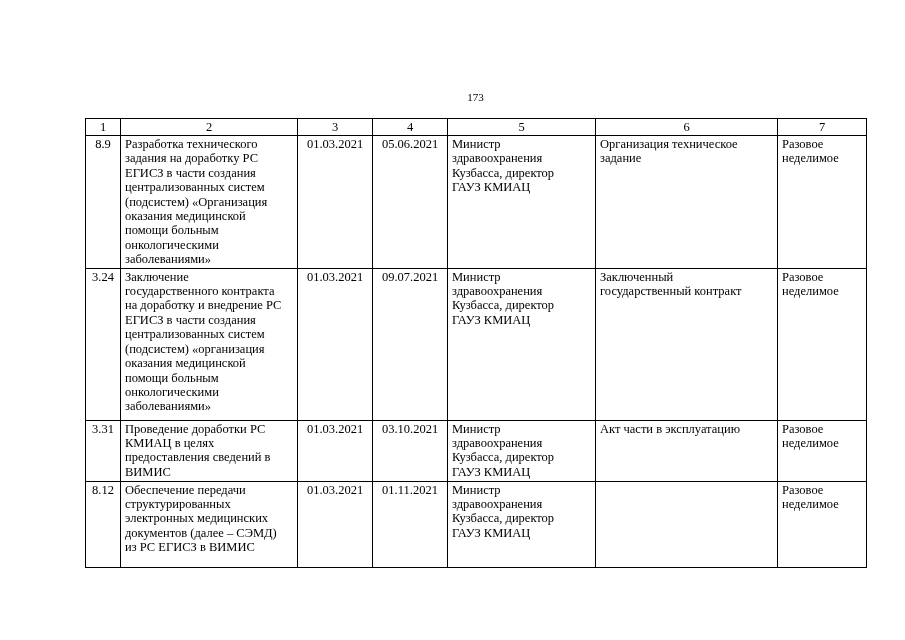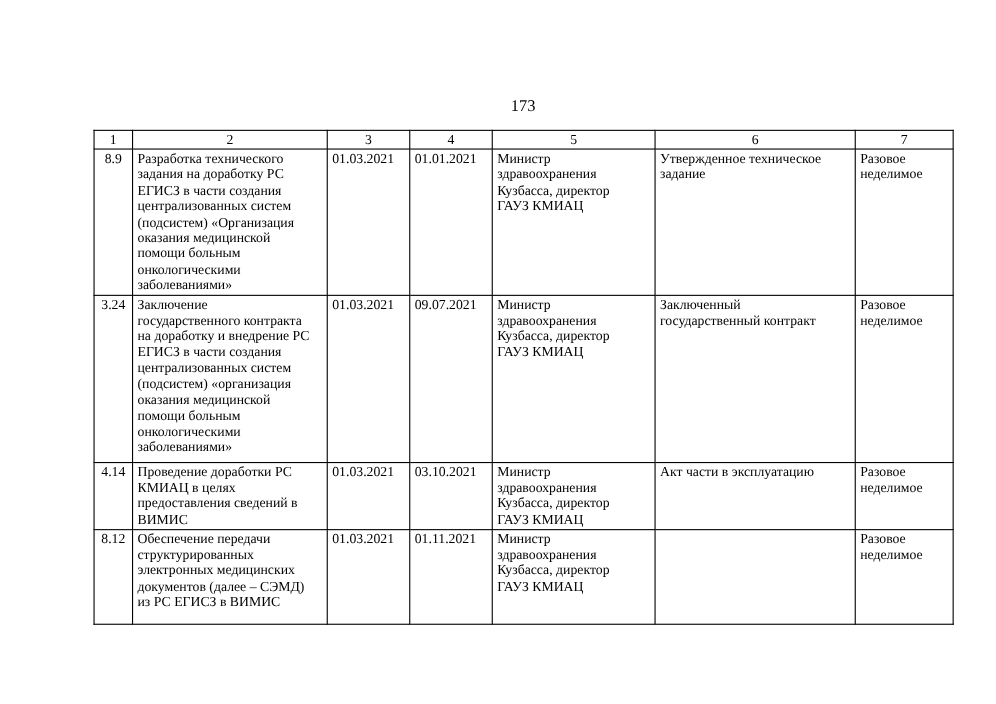--- a/index.html
+++ b/index.html
@@ -17,21 +17,21 @@
     width: 905px;
     height: 640px;
     background: #ffffff;
   }
   .page-number {
     position: absolute;
     top: 90px;
     left: 85px;
     width: 781px;
     text-align: center;
-    font-size: 15px;
+    font-size: 11px;
     line-height: 15px;
   }
   table.doc-table {
     position: absolute;
     left: 85px;
     top: 118px;
     border-collapse: collapse;
     table-layout: fixed;
     width: 781px;
   }
@@ -46,21 +46,21 @@
     word-wrap: break-word;
   }
   tr.header-row td {
     height: 15px;
     text-align: center;
     padding: 0;
     line-height: 16px;
     white-space: nowrap;
   }
   td.c-num  { text-align: center; padding-left: 1px; padding-right: 1px; }
-  td.c-date { text-align: left; padding-left: 1px; padding-right: 1px; }
+  td.c-date { text-align: center; padding-left: 1px; padding-right: 1px; }
   tr.r1 { height: 131px; }
   tr.r2 { height: 152px; }
   tr.r3 { height: 61px; }
   tr.r4 { height: 86px; }
   col.w1 { width: 35px; }
   col.w2 { width: 177px; }
   col.w3 { width: 75px; }
   col.w4 { width: 75px; }
   col.w5 { width: 148px; }
   col.w6 { width: 182px; }
@@ -99,26 +99,26 @@
         <td class="c-act">Разработка технического
 задания на доработку РС
 ЕГИСЗ в части создания
 централизованных систем
 (подсистем) «Организация
 оказания медицинской
 помощи больным
 онкологическими
 заболеваниями»</td>
         <td class="c-date">01.03.2021</td>
-        <td class="c-date">01.01.2021</td>
+        <td class="c-date">05.06.2021</td>
         <td class="c-resp">Министр
 здравоохранения
 Кузбасса, директор
 ГАУЗ КМИАЦ</td>
-        <td class="c-res">Утвержденное техническое
+        <td class="c-res">Организация техническое
 задание</td>
         <td class="c-char">Разовое
 неделимое</td>
       </tr>
 
       <tr class="r2">
         <td class="c-num">3.24</td>
         <td class="c-act">Заключение
 государственного контракта
 на доработку и внедрение РС
@@ -135,21 +135,21 @@
 здравоохранения
 Кузбасса, директор
 ГАУЗ КМИАЦ</td>
         <td class="c-res">Заключенный
 государственный контракт</td>
         <td class="c-char">Разовое
 неделимое</td>
       </tr>
 
       <tr class="r3">
-        <td class="c-num">4.14</td>
+        <td class="c-num">3.31</td>
         <td class="c-act">Проведение доработки РС
 КМИАЦ в целях
 предоставления сведений в
 ВИМИС</td>
         <td class="c-date">01.03.2021</td>
         <td class="c-date">03.10.2021</td>
         <td class="c-resp">Министр
 здравоохранения
 Кузбасса, директор
 ГАУЗ КМИАЦ</td>

